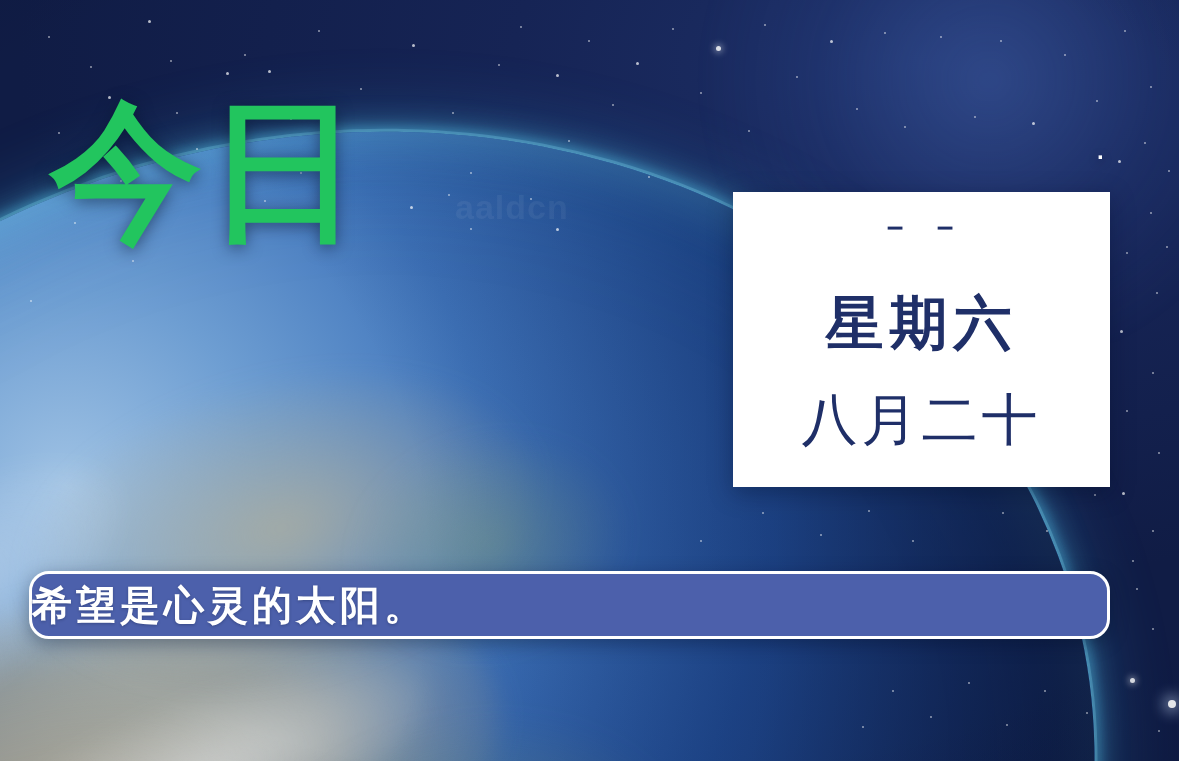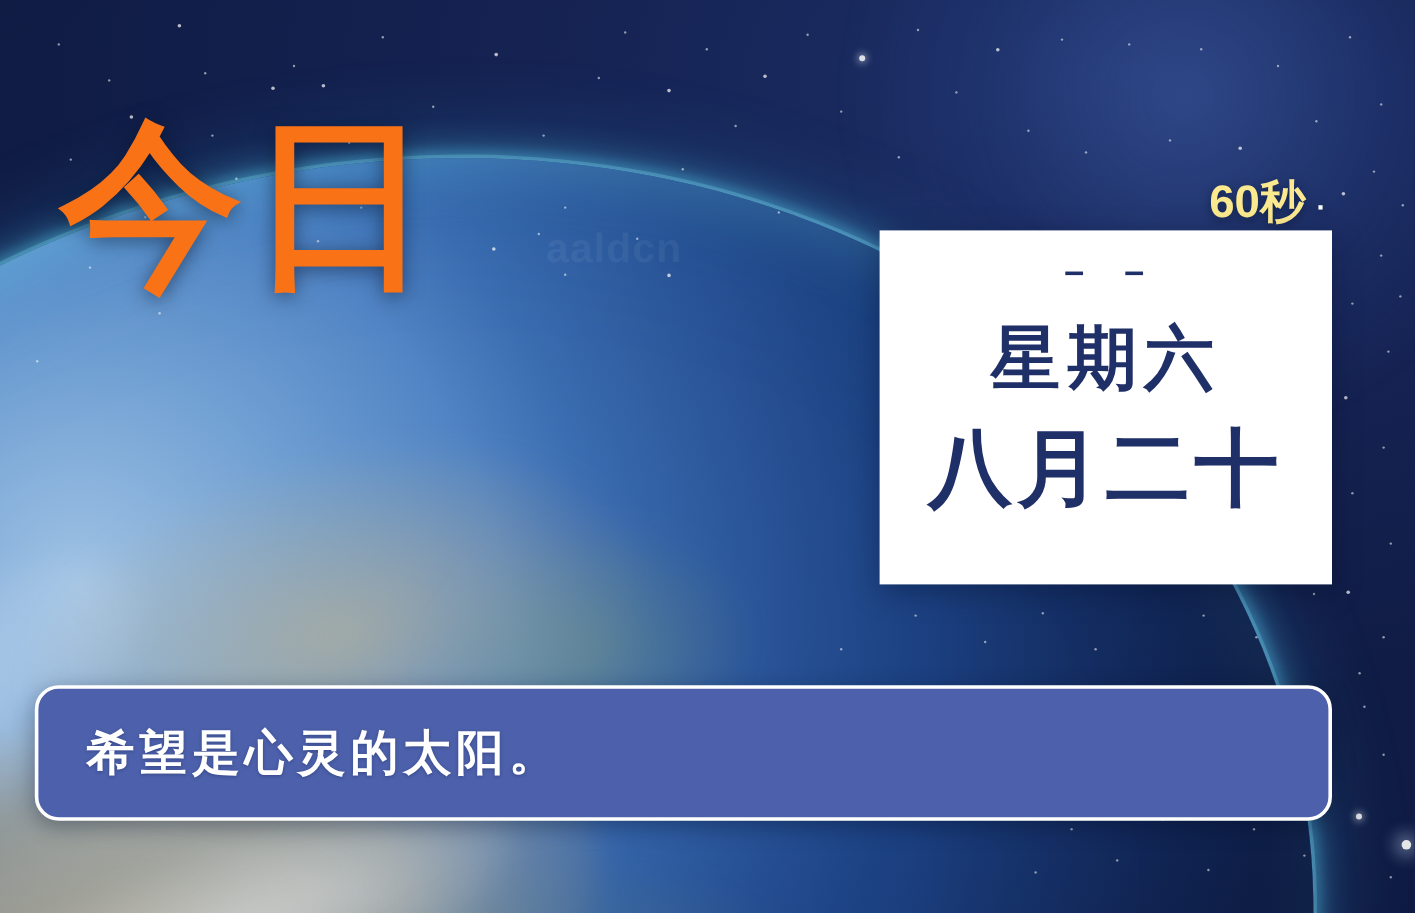--- a/index.html
+++ b/index.html
@@ -130,21 +130,21 @@
     position:absolute; left:50px; top:100px;
     line-height:.94;
     letter-spacing:6px;
   }
   .headline .ln {
     display:block;
     font-size:152px;
     font-weight:700;
     white-space:nowrap;
   }
-  .headline .ln1 { color:#f97316; text-shadow:0 3px 16px rgba(8,18,46,.55); }
+  .headline .ln1 { color:#22c55e; text-shadow:0 3px 16px rgba(8,18,46,.55); }
   .headline .ln2 { color:#ffffff; text-shadow:0 3px 16px rgba(8,18,46,.45); margin-top:14px; }
 
   
   .date-pill {
     position:absolute; right:69px; top:64px;
     height:33px;
     padding:0 15px;
     display:flex; align-items:center; justify-content:center;
     background:#ffffff;
     border-radius:17px;
@@ -184,40 +184,39 @@
     padding-top:14px;
     color:#1f2f68;
   }
   .card .issue {
     font-size:31px; font-weight:700; letter-spacing:3px;
     display:flex; align-items:center; gap:16px;
     white-space:nowrap;
   }
   .card .issue .dash { font-weight:700; }
   .card .weekday {
-    margin-top:12px;
+    margin-top:37px;
     font-size:58px; font-weight:700; letter-spacing:6px;
     white-space:nowrap;
   }
   .card .lunar {
-    margin-top:6px;
-    font-size:70px; font-weight:700; letter-spacing:4px;
+    margin-top:20px;
+    font-size:56px; font-weight:400; letter-spacing:4px;
     white-space:nowrap;
   }
 
   
   .quote-bar {
     position:absolute;
     left:29px; top:571px;
-    width:1081px; height:113px;
+    width:1081px; height:68px;
     background:#4c60ab;
     border:3px solid #ffffff;
     border-radius:20px;
     display:flex; align-items:center;
-    padding-left:40px;
     box-shadow:0 5px 18px rgba(4,12,36,.35);
   }
   .quote-bar .qtext {
     color:#ffffff;
     font-size:40px; font-weight:700;
     letter-spacing:4px;
     white-space:nowrap;
     text-shadow:0 1px 3px rgba(10,20,50,.30);
   }
 </style>
@@ -351,21 +350,20 @@
   <div class="vignette"></div>
 
   <div class="watermark">aaldcn</div>
 
   <div class="headline">
     <span class="ln ln1">今日</span>
   </div>
 
 
   <div class="tagline">
-    <span class="sec">60秒</span>
     <span class="dot">·</span>
   </div>
 
   <div class="card">
     <div class="issue">
       <span class="dash">－</span>
       <span class="dash">－</span>
     </div>
     <div class="weekday">星期六</div>
     <div class="lunar">八月二十</div>

